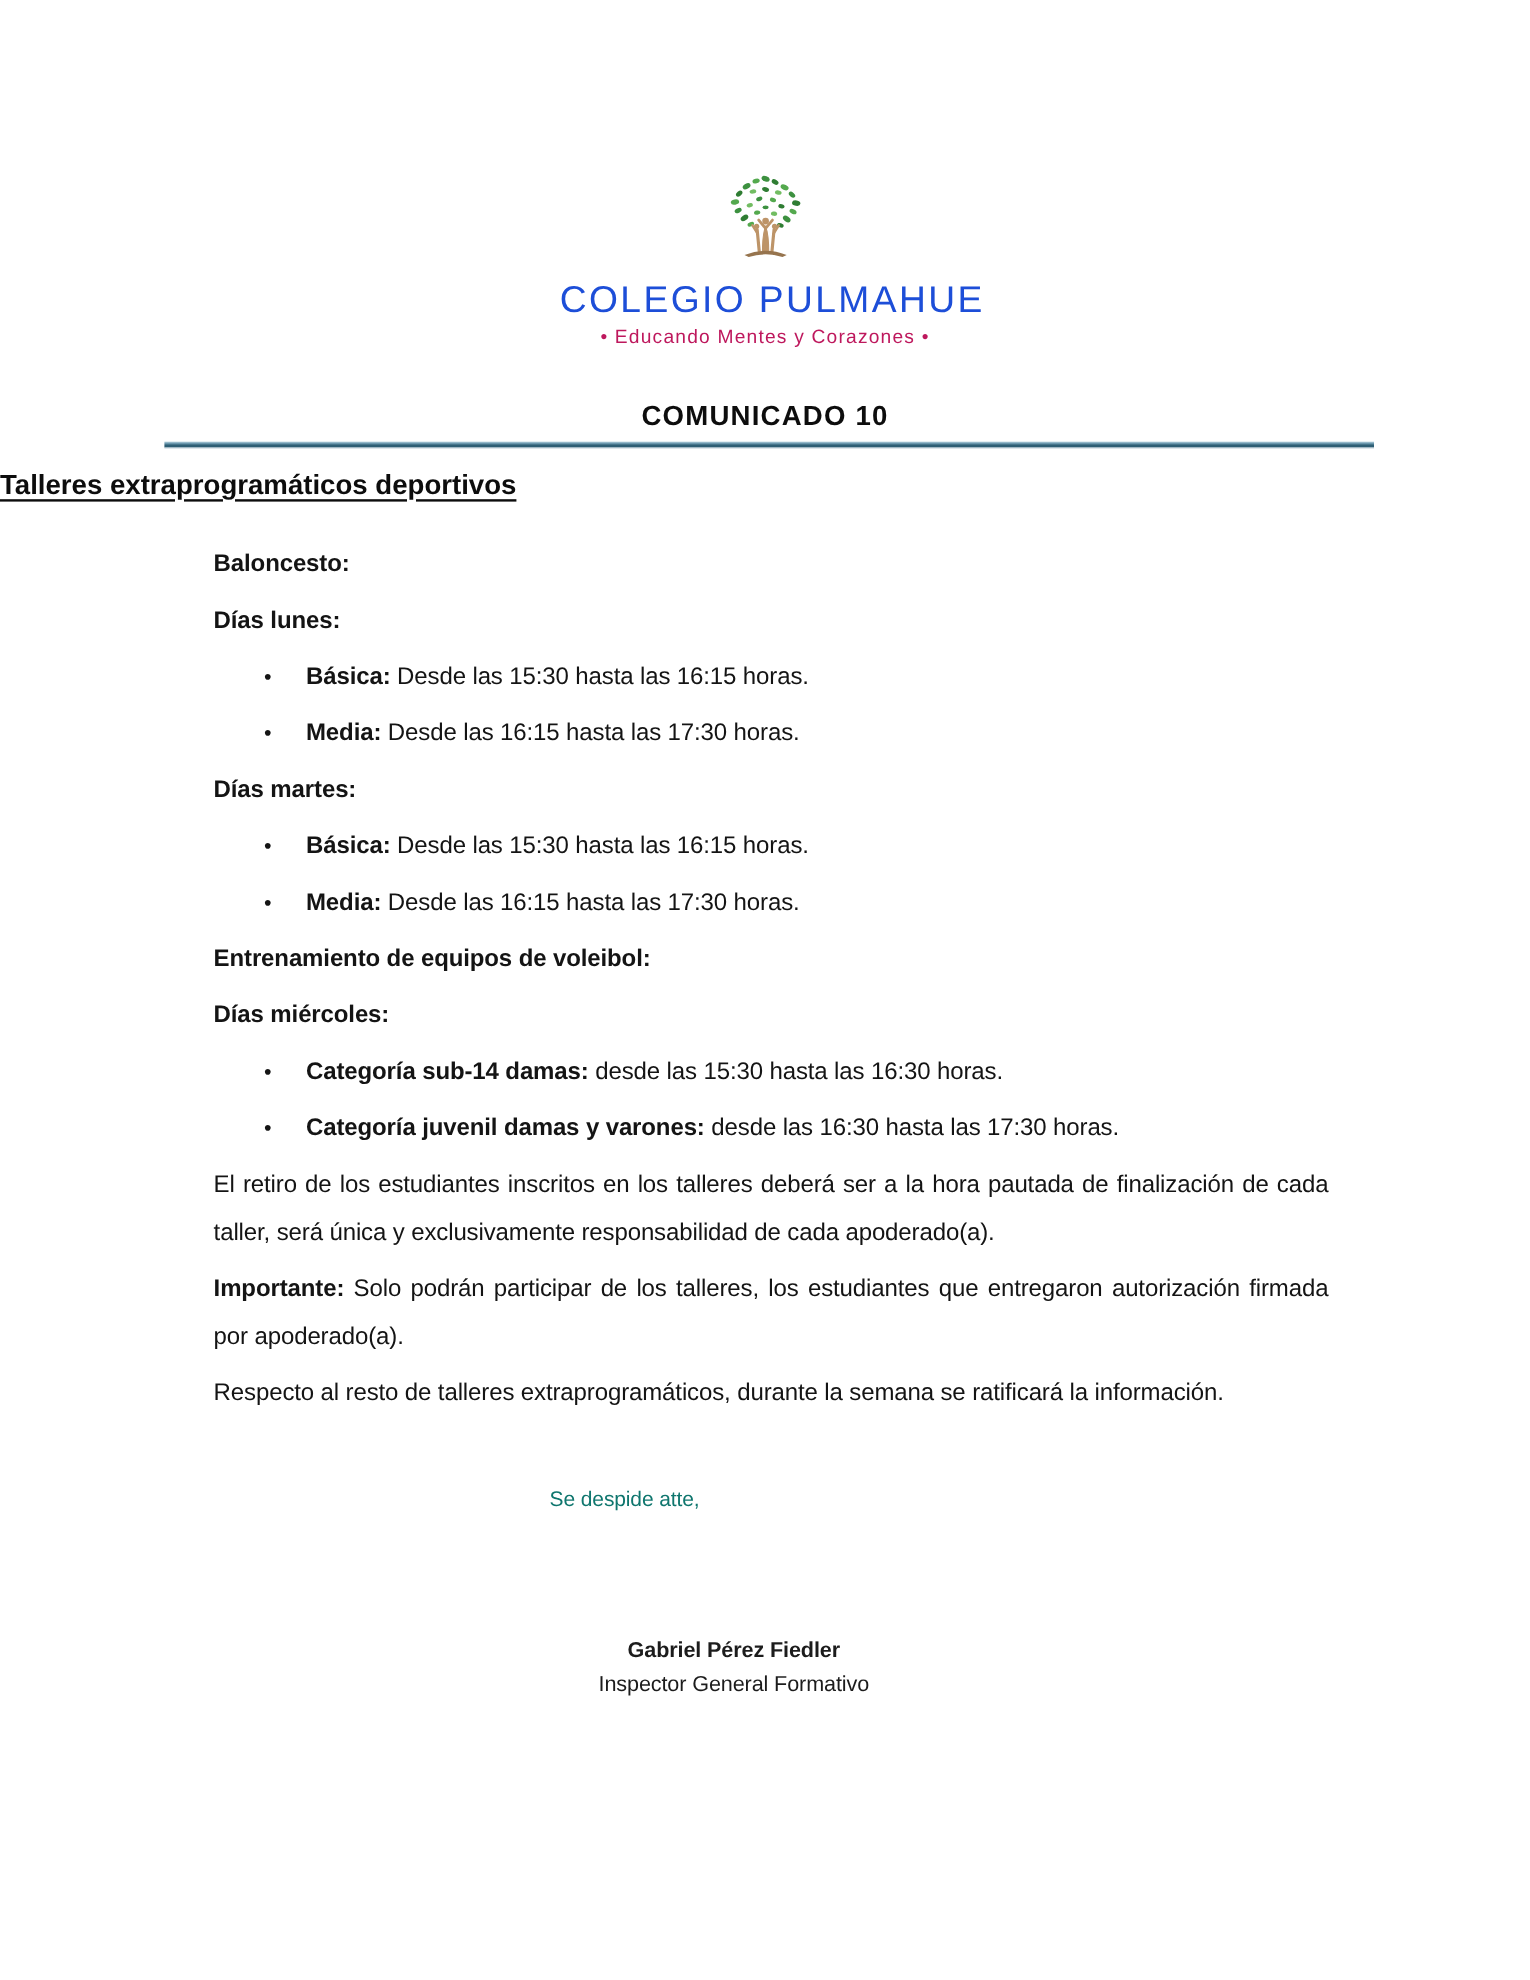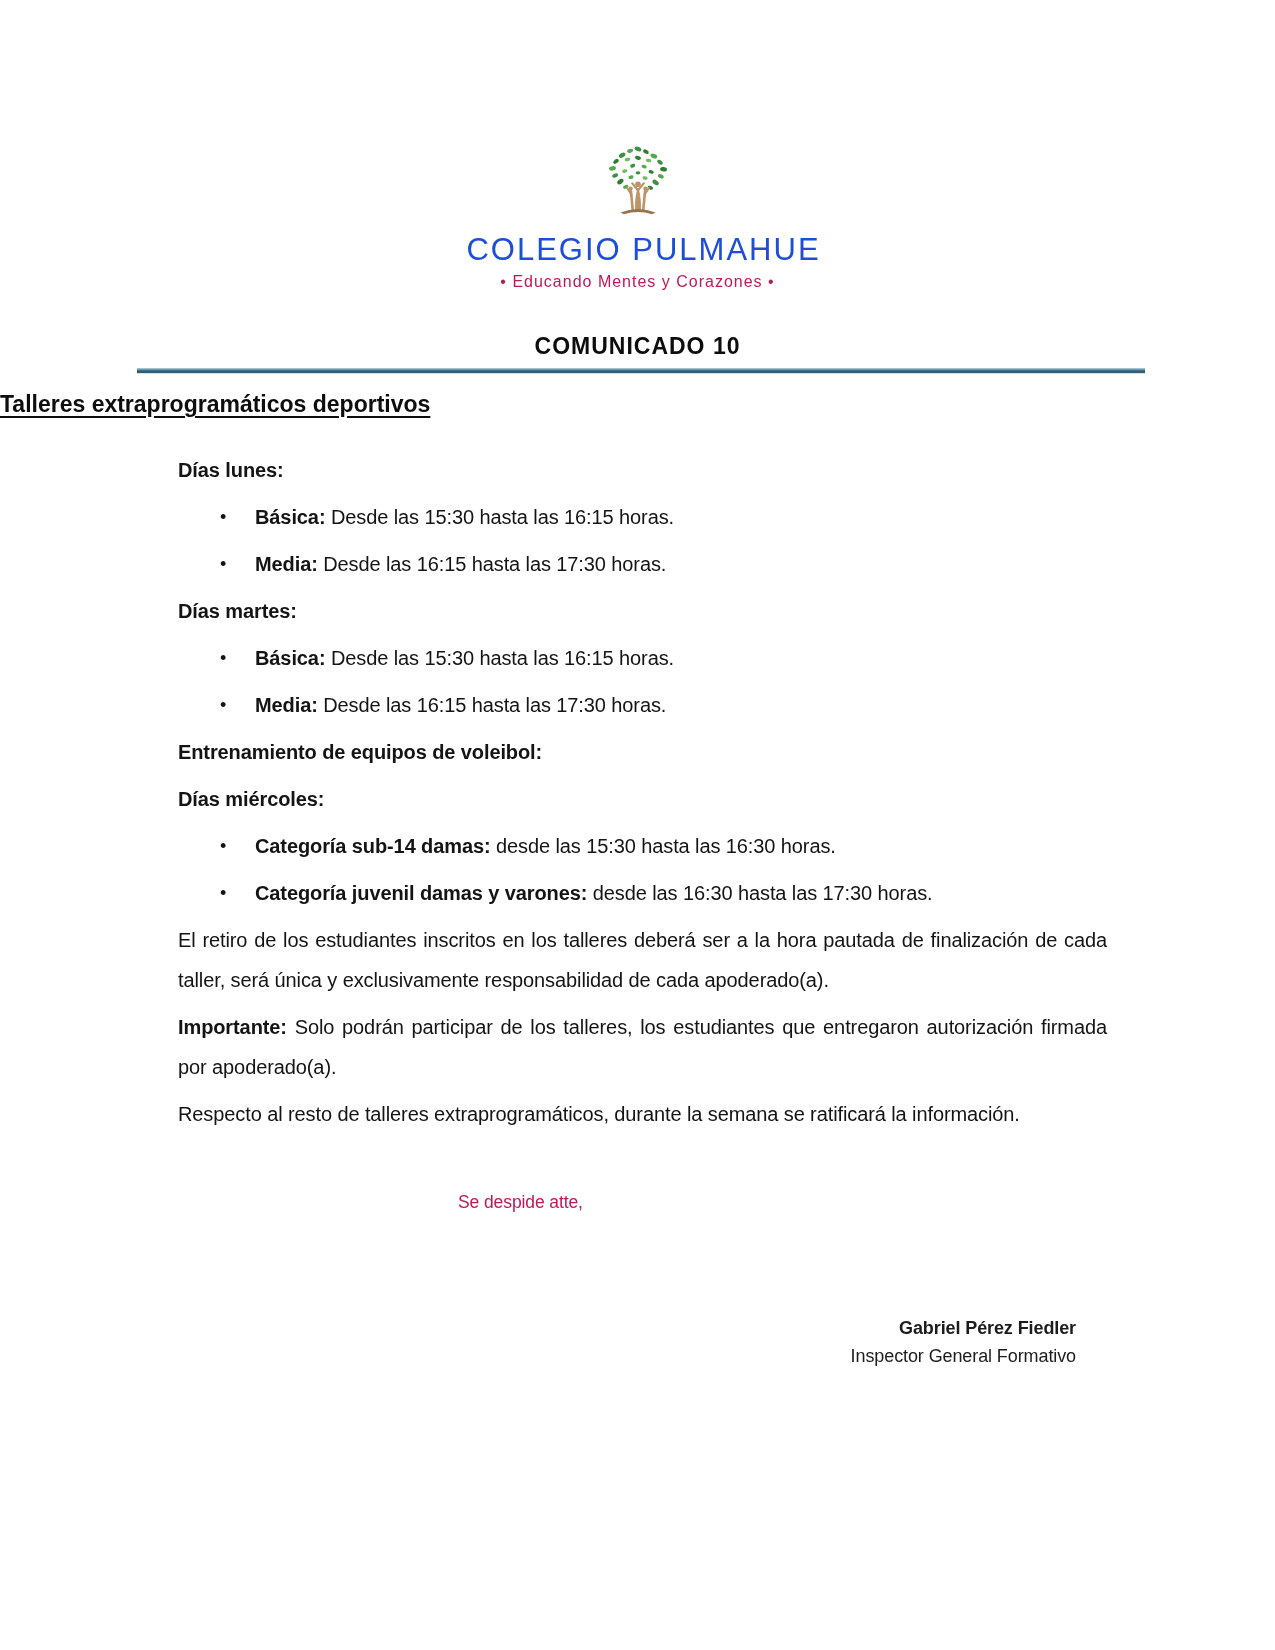--- a/index.html
+++ b/index.html
@@ -68,27 +68,27 @@
   ul.bullets li .marker {
     position: absolute; left: 42px; top: 0;
     font-size: 18px;
   }
   .blabel { font-weight: bold; }
   .justify { text-align: justify; }
   .closing {
     margin: 56px 0 0 280px !important;
     font-size: 17.5px;
     line-height: 24px;
-    color: #be185d;
+    color: #0f766e;
   }
   .signature {
     position: relative;
     left: -31px;
     margin-top: 100px;
-    text-align: right;
+    text-align: center;
     line-height: 28px;
     font-size: 18px;
     color: #1c1c1c;
   }
   .sig-name { font-weight: bold; }
 </style>
 </head>
 <body>
 
 <div class="page">
@@ -144,20 +144,21 @@
     <div class="tagline">• Educando Mentes y Corazones •</div>
   </div>
 
   <div class="doc-title">COMUNICADO 10</div>
   <div class="rule"></div>
   <div class="doc-subtitle">Talleres extraprogramáticos deportivos</div>
 
   <div class="body">
 
 
+    <p class="h">Baloncesto:</p>
 
     <p class="h">Días lunes:</p>
     <ul class="bullets">
       <li>
         <span class="marker">•</span>
         <span class="blabel">Básica:</span>
         <span>Desde las 15:30 hasta las 16:15 horas.</span>
       </li>
       <li>
         <span class="marker">•</span>

